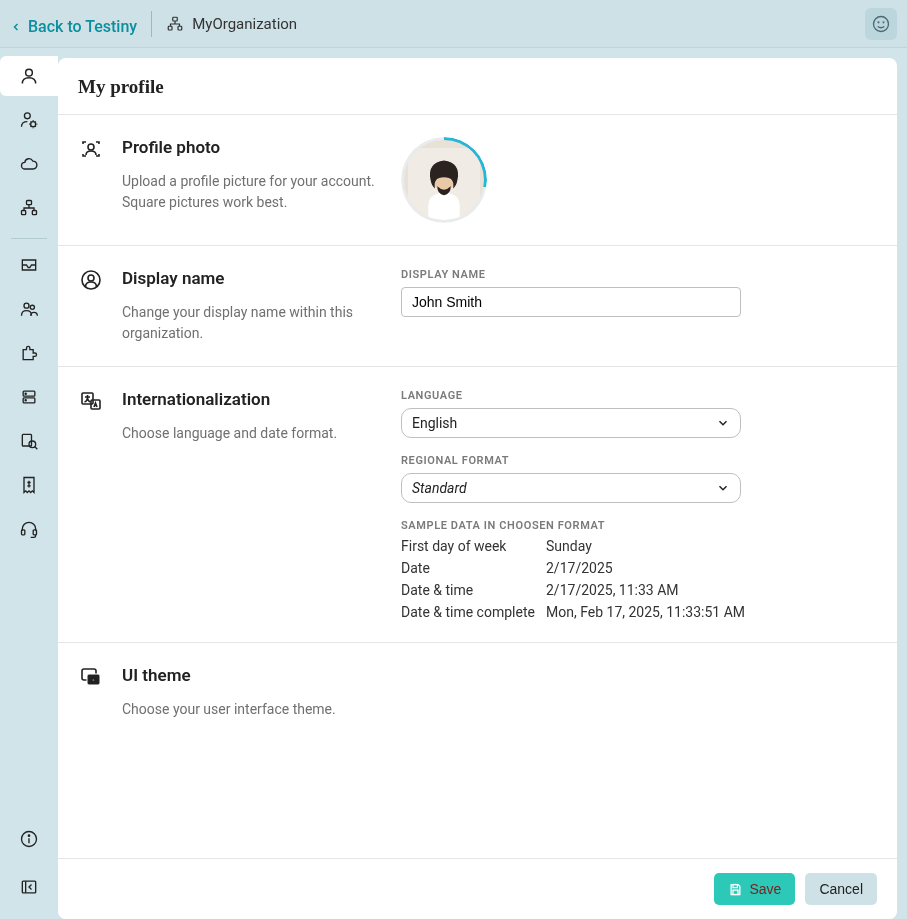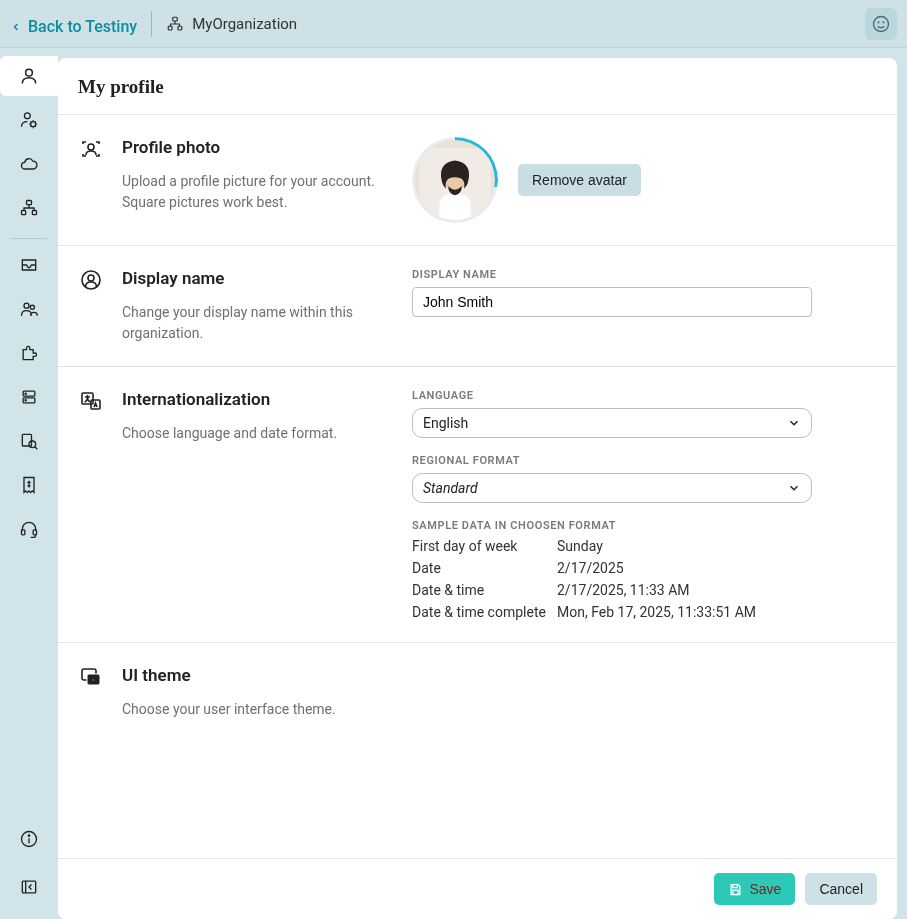--- a/index.html
+++ b/index.html
@@ -115,21 +115,21 @@
       display: flex;
       gap: 18px;
     }
     .section-icon {
       width: 26px;
       flex-shrink: 0;
       display:flex;
       justify-content:center;
     }
     .section-icon svg { width: 24px; height: 24px; }
-    .section-content { flex: 1; display: flex; gap: 30px; }
+    .section-content { flex: 1; display: flex; gap: 19px; }
     .section-left { width: 260px; flex-shrink:0; }
     .section-right { flex: 1; }
     .section-heading {
       font-size: 17px;
       font-weight: 600;
       margin-bottom: 14px;
     }
     .section-desc {
       color: #707070;
       font-size: 14px;
@@ -169,21 +169,21 @@
     
     .field-label {
       font-size: 11px;
       letter-spacing: 0.6px;
       color: #7a7a7a;
       text-transform: uppercase;
       margin-bottom: 6px;
       font-weight: 600;
     }
     .text-input, .select-input {
-      width: 400px;
+      width: 340px;
       height: 30px;
       border: 1px solid #bfbfbf;
       border-radius: 4px;
       padding: 0 10px;
       font-size: 14px;
       background: #fff;
     }
     .select-input {
       display:flex; align-items:center; justify-content:space-between;
       cursor:pointer;
@@ -366,21 +366,20 @@
                   <div class="avatar-inner">
                     <svg viewBox="0 0 64 64">
                       <rect x="0" y="0" width="64" height="64" fill="#f0ece5"></rect>
                       <path d="M18 52 q0-12 14-12 t14 12 v12 h-28 z" fill="#ffffff"></path>
                       <ellipse cx="32" cy="26" rx="11" ry="12" fill="#e8c9a8"></ellipse>
                       <path d="M20 28 q-3-15 12-17 q15 2 12 17 q-1 6-4 8 q2-10-8-10 t-8 10 q-3-2-4-8" fill="#2a2320"></path>
                       <path d="M26 34 q6 6 12 0 q0 7-6 8 q-6-1-6-8" fill="#2a2320"></path>
                     </svg>
                   </div>
                 </div>
-                <button class="btn">Remove avatar</button>
               </div>
             </div>
           </div>
         </div>
 
         <div class="section">
           <div class="section-icon">
             <svg viewBox="0 0 24 24" fill="none" stroke="#222" stroke-width="1.6">
                 <circle cx="12" cy="12" r="9"></circle>
                 <circle cx="12" cy="10" r="3"></circle>

